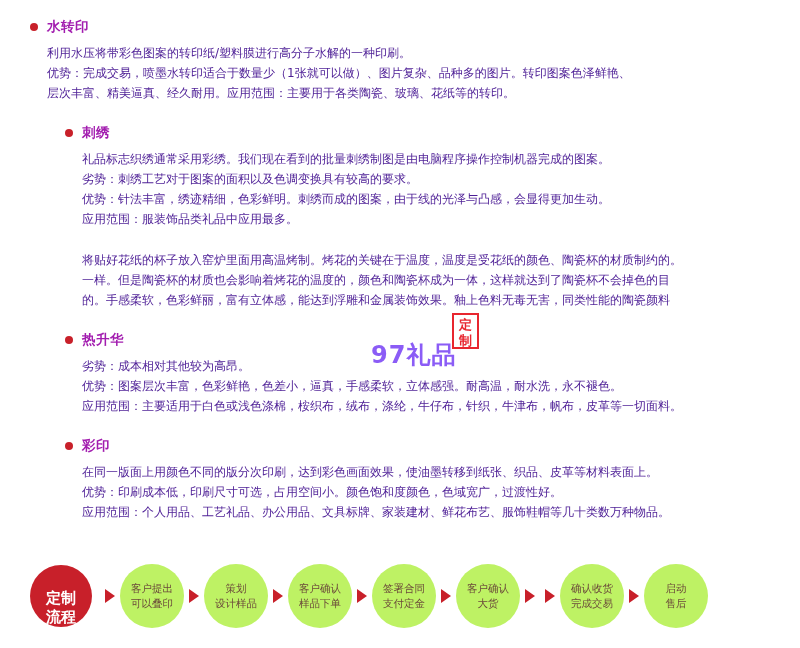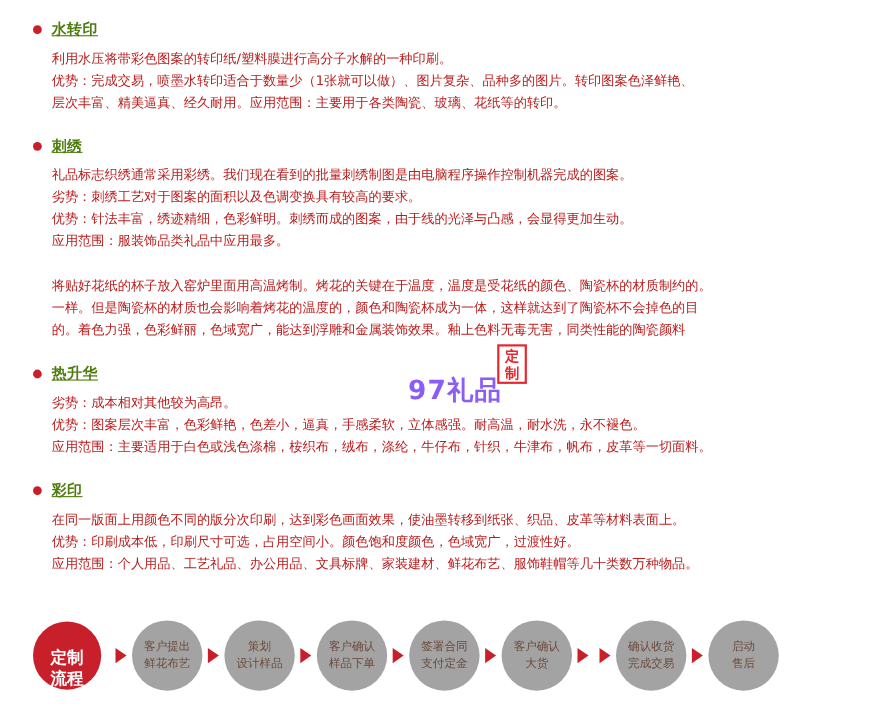--- a/index.html
+++ b/index.html
@@ -32,37 +32,36 @@
   }
   .bullet-dot {
     width: 8px;
     height: 8px;
     border-radius: 50%;
     background: #c8202a;
     margin-right: 9px;
     flex: none;
   }
   .sec-title {
-    color: #4d7c0f;
+    color: #a21caf;
     font-size: 13.5px;
     font-weight: bold;
     letter-spacing: 0.5px;
-    text-decoration: underline;
   }
   .sec-body {
     padding-left: 17px;
     font-size: 12px;
     line-height: 20px;
-    color: #b91c1c;
+    color: #4c1d95;
   }
   .sec-body p {
     margin: 0;
   }
   .sp-top-1 { margin-top: 18px; }
-  .sp { margin-top: 21px; }
+  .sp { margin-top: 21px; margin-left: 35px; }
 
   
   .watermark {
     position: absolute;
     left: 371px;
     top: 293px;
     width: 110px;
     height: 56px;
     pointer-events: none;
   }
@@ -116,21 +115,21 @@
     align-items: center;
     justify-content: flex-end;
     line-height: 19px;
     flex: none;
     margin-right: 8px;
   }
   .flow-step {
     width: 64px;
     height: 64px;
     border-radius: 50%;
-    background: #a3a3a3;
+    background: #bef264;
     color: #6b4a3a;
     font-size: 10.5px;
     display: flex;
     flex-direction: column;
     align-items: center;
     justify-content: center;
     line-height: 15px;
     flex: none;
     text-align: center;
   }
@@ -172,21 +171,21 @@
       <p>劣势：刺绣工艺对于图案的面积以及色调变换具有较高的要求。</p>
       <p>优势：针法丰富，绣迹精细，色彩鲜明。刺绣而成的图案，由于线的光泽与凸感，会显得更加生动。</p>
       <p>应用范围：服装饰品类礼品中应用最多。</p>
     </div>
   </div>
 
   <div class="section sp">
     <div class="sec-body">
       <p>将贴好花纸的杯子放入窑炉里面用高温烤制。烤花的关键在于温度，温度是受花纸的颜色、陶瓷杯的材质制约的。</p>
       <p>一样。但是陶瓷杯的材质也会影响着烤花的温度的，颜色和陶瓷杯成为一体，这样就达到了陶瓷杯不会掉色的目</p>
-      <p>的。着色力强，色彩鲜丽，色域宽广，能达到浮雕和金属装饰效果。釉上色料无毒无害，同类性能的陶瓷颜料</p>
+      <p>的。手感柔软，色彩鲜丽，富有立体感，能达到浮雕和金属装饰效果。釉上色料无毒无害，同类性能的陶瓷颜料</p>
     </div>
   </div>
 
   <div class="section sp">
     <div class="sec-head">
       <span class="bullet-dot"></span>
       <span class="sec-title">热升华</span>
     </div>
     <div class="sec-body">
       <p>劣势：成本相对其他较为高昂。</p>
@@ -217,21 +216,21 @@
 
   <div class="flow">
     <div class="flow-badge">
       <span>定制</span>
       <span>流程</span>
     </div>
 
     <div class="arrow"></div>
     <div class="flow-step">
       <span>客户提出</span>
-      <span>鲜花布艺</span>
+      <span>可以叠印</span>
     </div>
 
     <div class="arrow"></div>
     <div class="flow-step">
       <span>策划</span>
       <span>设计样品</span>
     </div>
 
     <div class="arrow"></div>
     <div class="flow-step">

